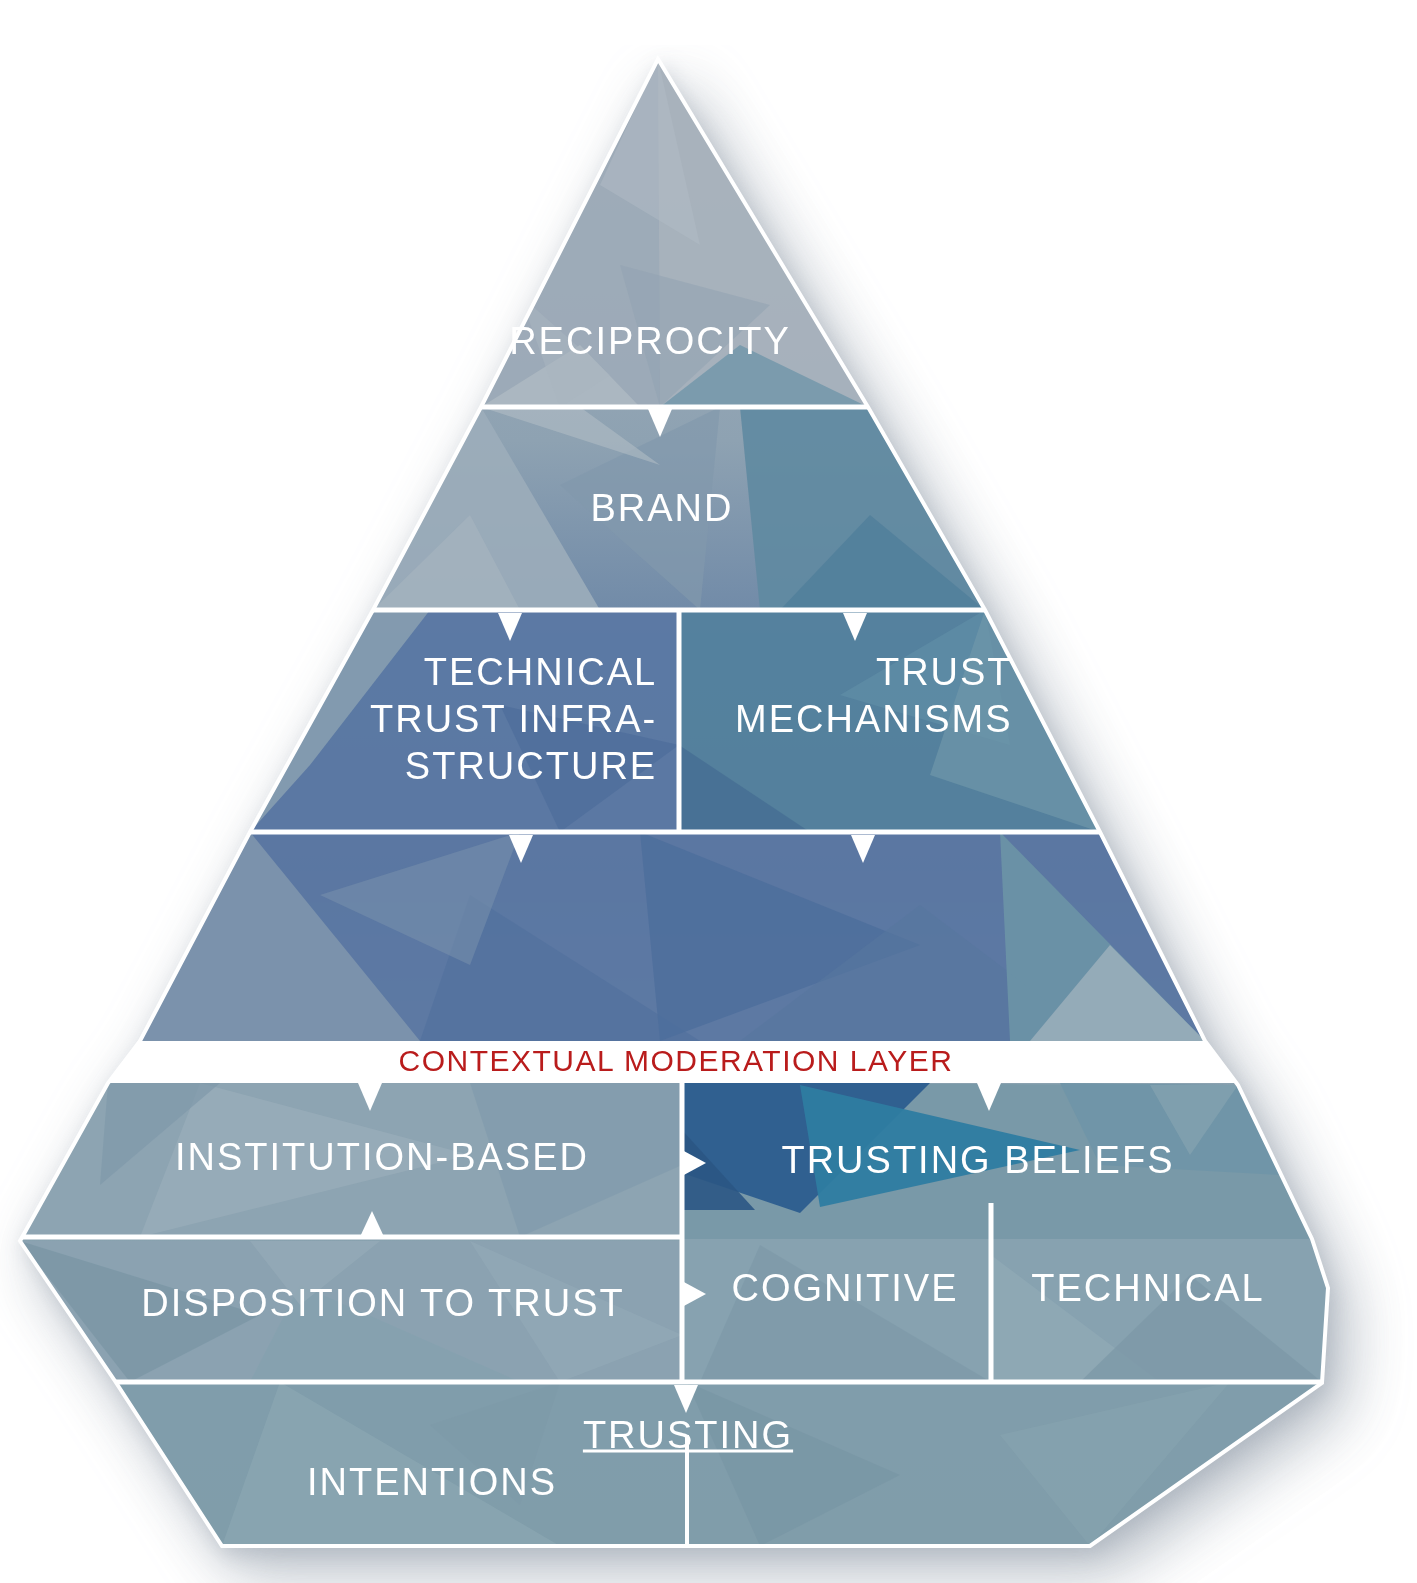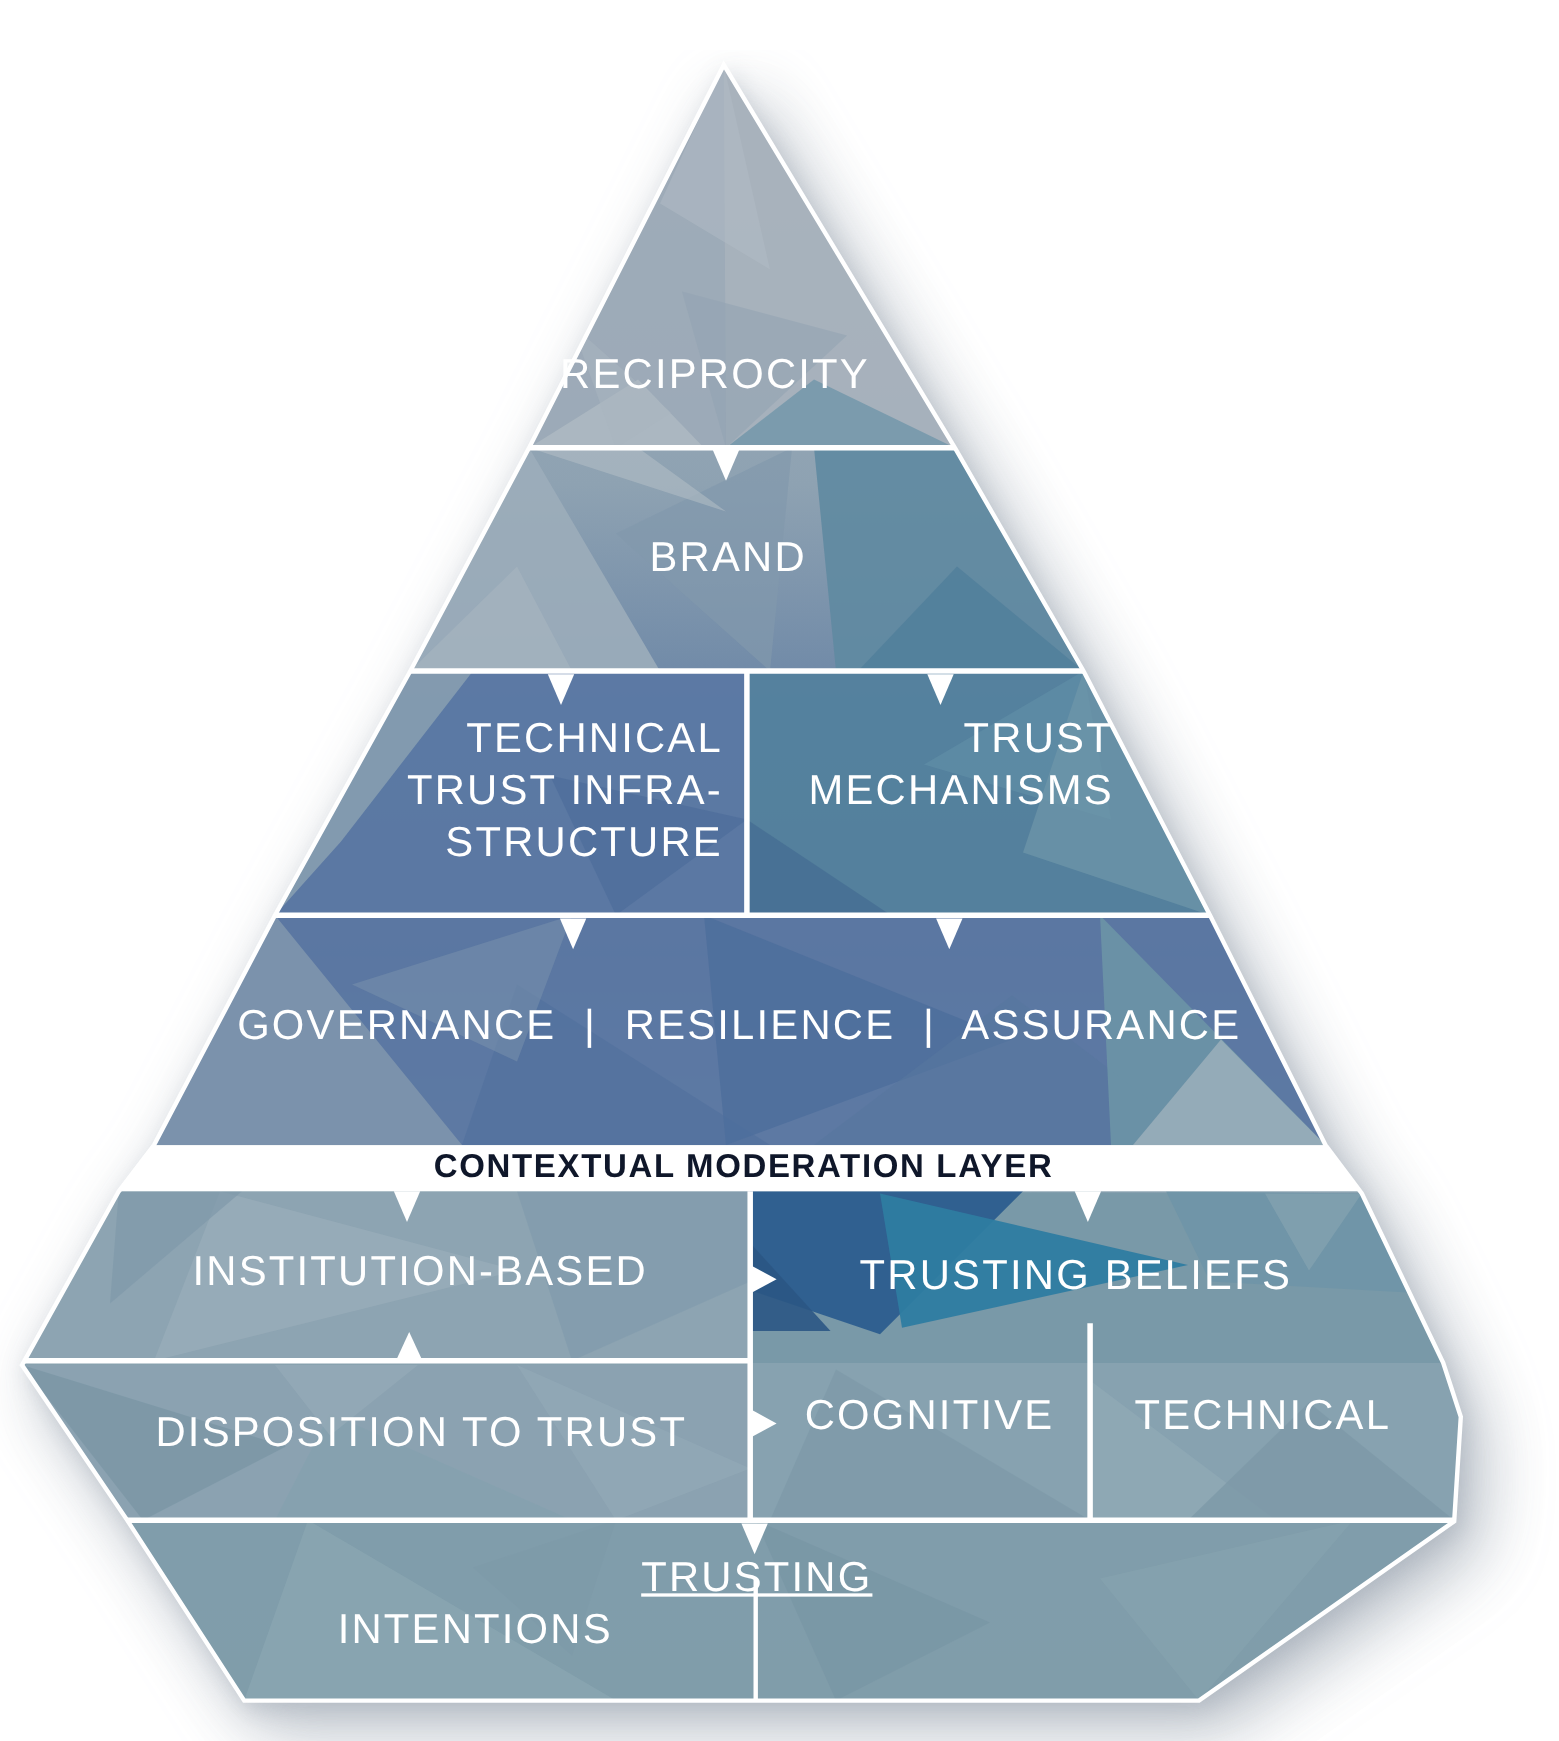--- a/index.html
+++ b/index.html
@@ -12,21 +12,21 @@
   .lbl{
     position:absolute;transform:translate(-50%,-50%);
     color:#ffffff;font-size:38px;letter-spacing:2px;white-space:nowrap;font-weight:400;
   }
   .lblock{
     position:absolute;color:#ffffff;font-size:38px;letter-spacing:2px;
     line-height:47px;text-align:right;white-space:nowrap;font-weight:400;
   }
   .band-lbl{
     position:absolute;transform:translate(-50%,-50%);
-    color:#0f172a;font-size:30px;letter-spacing:1.5px;font-weight:700;white-space:nowrap;
+    color:#b91c1c;font-size:30px;letter-spacing:1.5px;font-weight:400;white-space:nowrap;
   }
   .pre{white-space:pre;}
 </style>
 </head>
 <body>
 
 <div id="stage">
 
   <svg id="gem-svg" width="1417" height="1583" viewBox="0 0 1417 1583">
     <defs>
@@ -150,21 +150,20 @@
     <div>TECHNICAL</div>
     <div>TRUST INFRA-</div>
     <div>STRUCTURE</div>
   </div>
 
   <div class="lblock" style="left:735px;top:604px;">
     <div>TRUST</div>
     <div>MECHANISMS</div>
   </div>
 
-  <div class="lbl pre" style="left:672px;top:888px;">GOVERNANCE  |  RESILIENCE  |  ASSURANCE</div>
 
   <div class="band-lbl" style="left:676px;top:1016px;">CONTEXTUAL MODERATION LAYER</div>
 
   <div class="lbl" style="left:382px;top:1112px;text-align:center;">INSTITUTION-BASED</div>
 
   <div class="lbl" style="left:978px;top:1115px;">TRUSTING BELIEFS</div>
 
   <div class="lbl" style="left:383px;top:1258px;">DISPOSITION TO TRUST</div>
 
   <div class="lbl" style="left:845px;top:1243px;">COGNITIVE</div>

